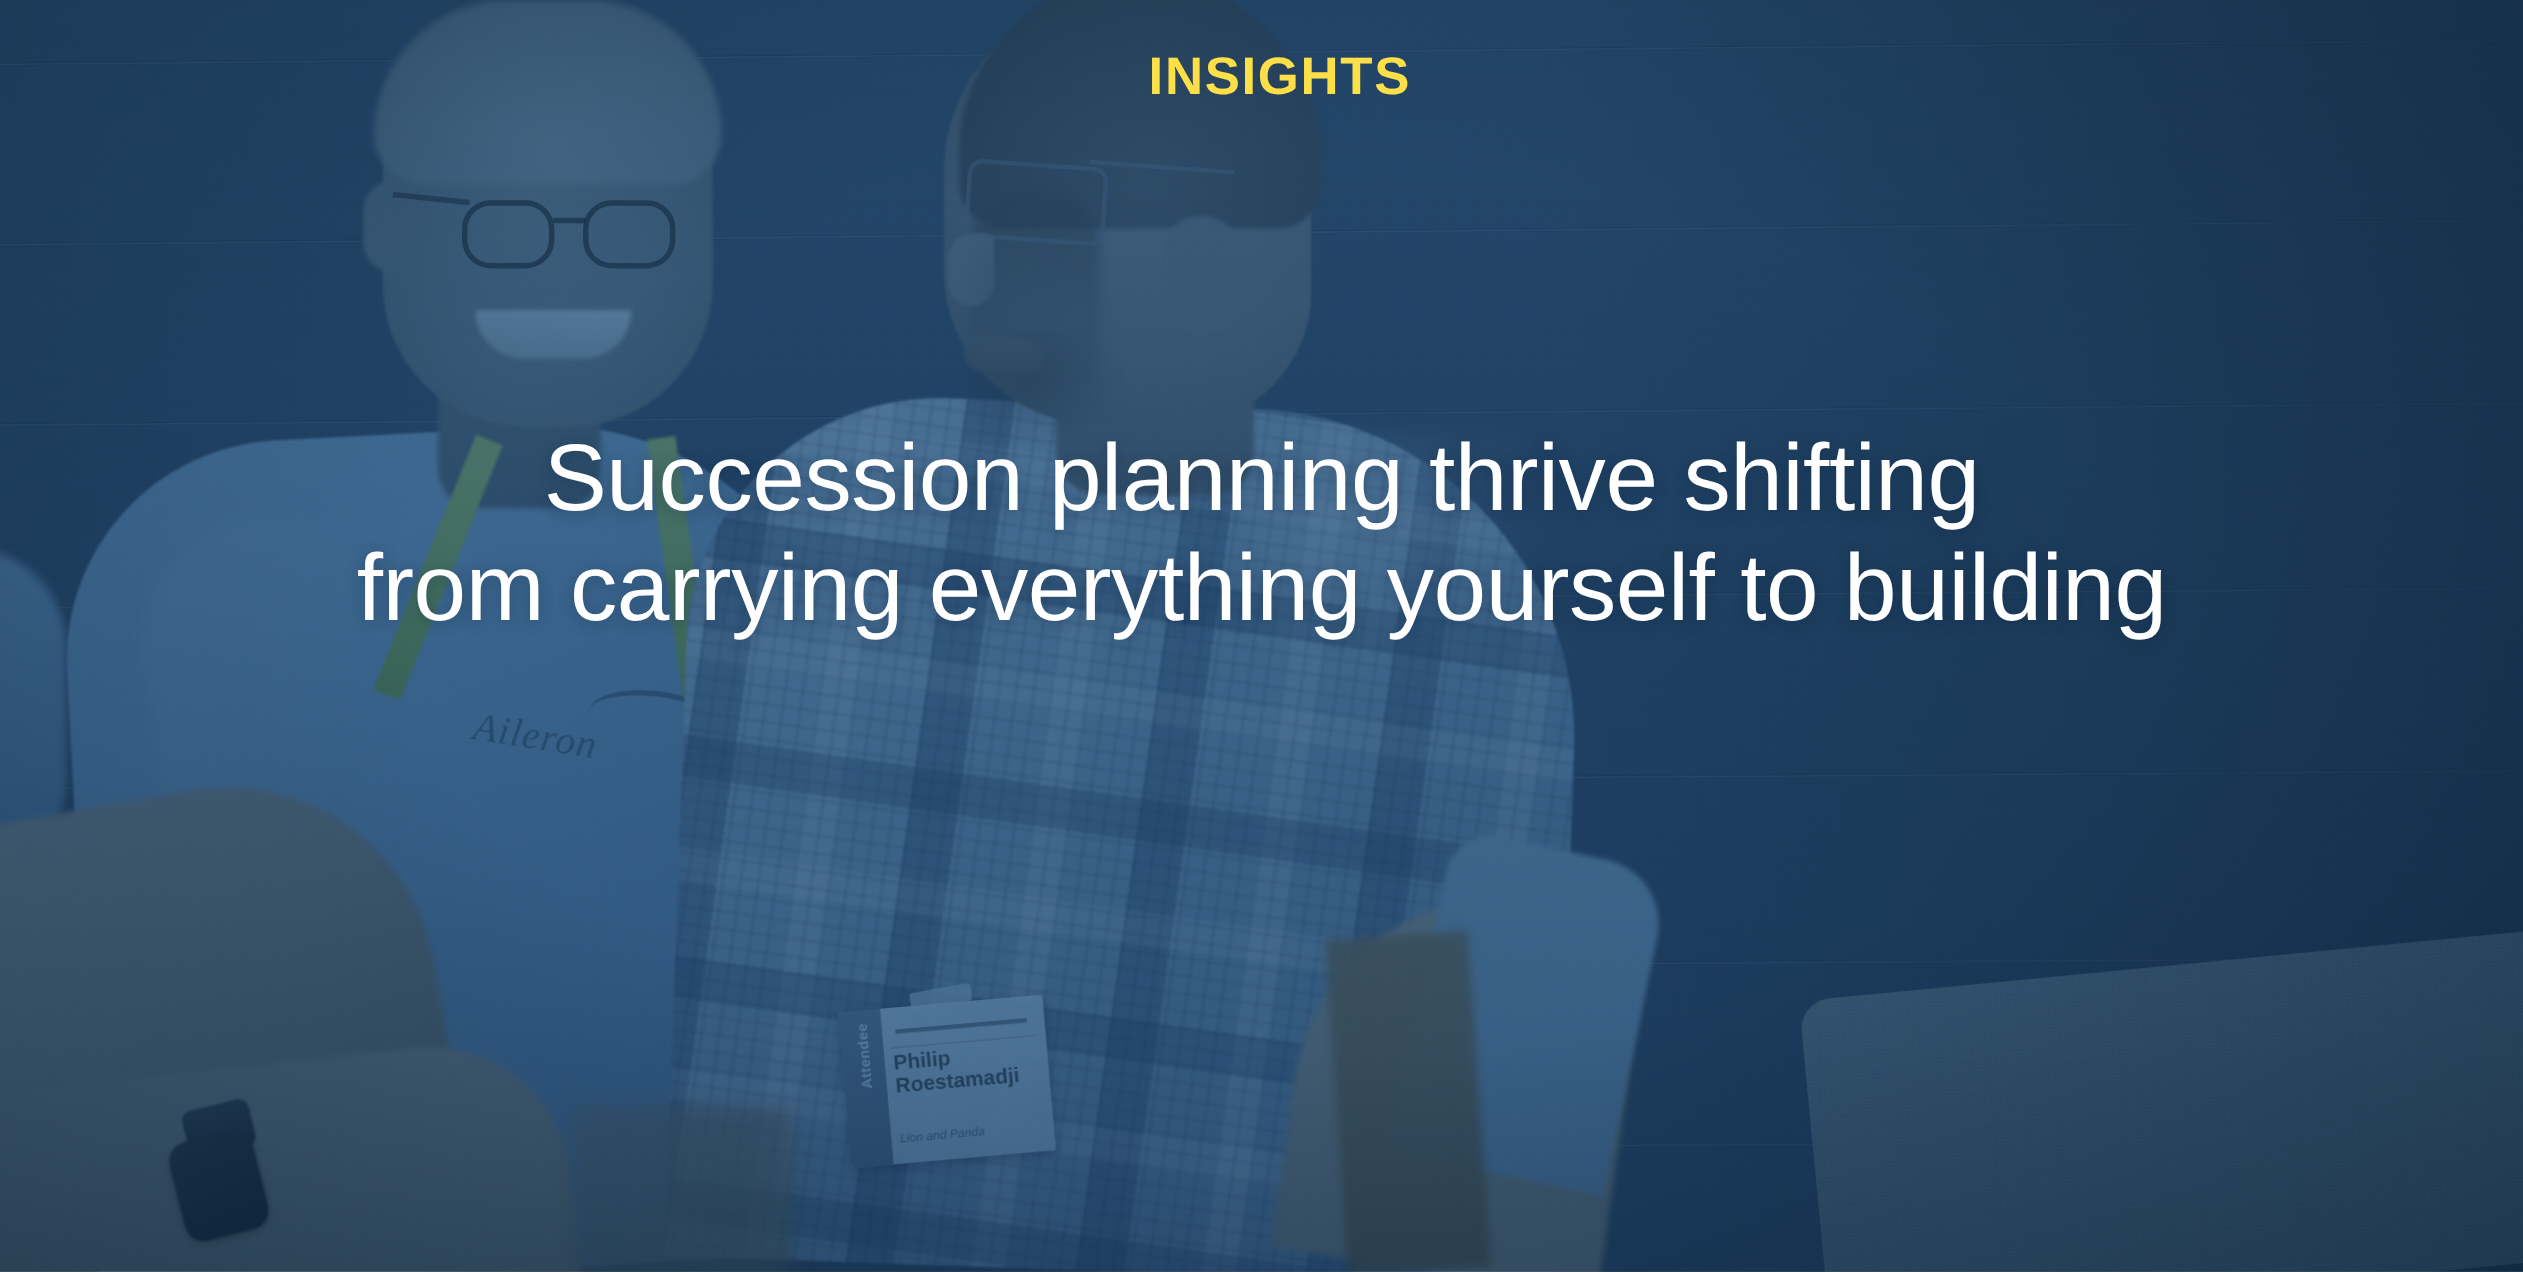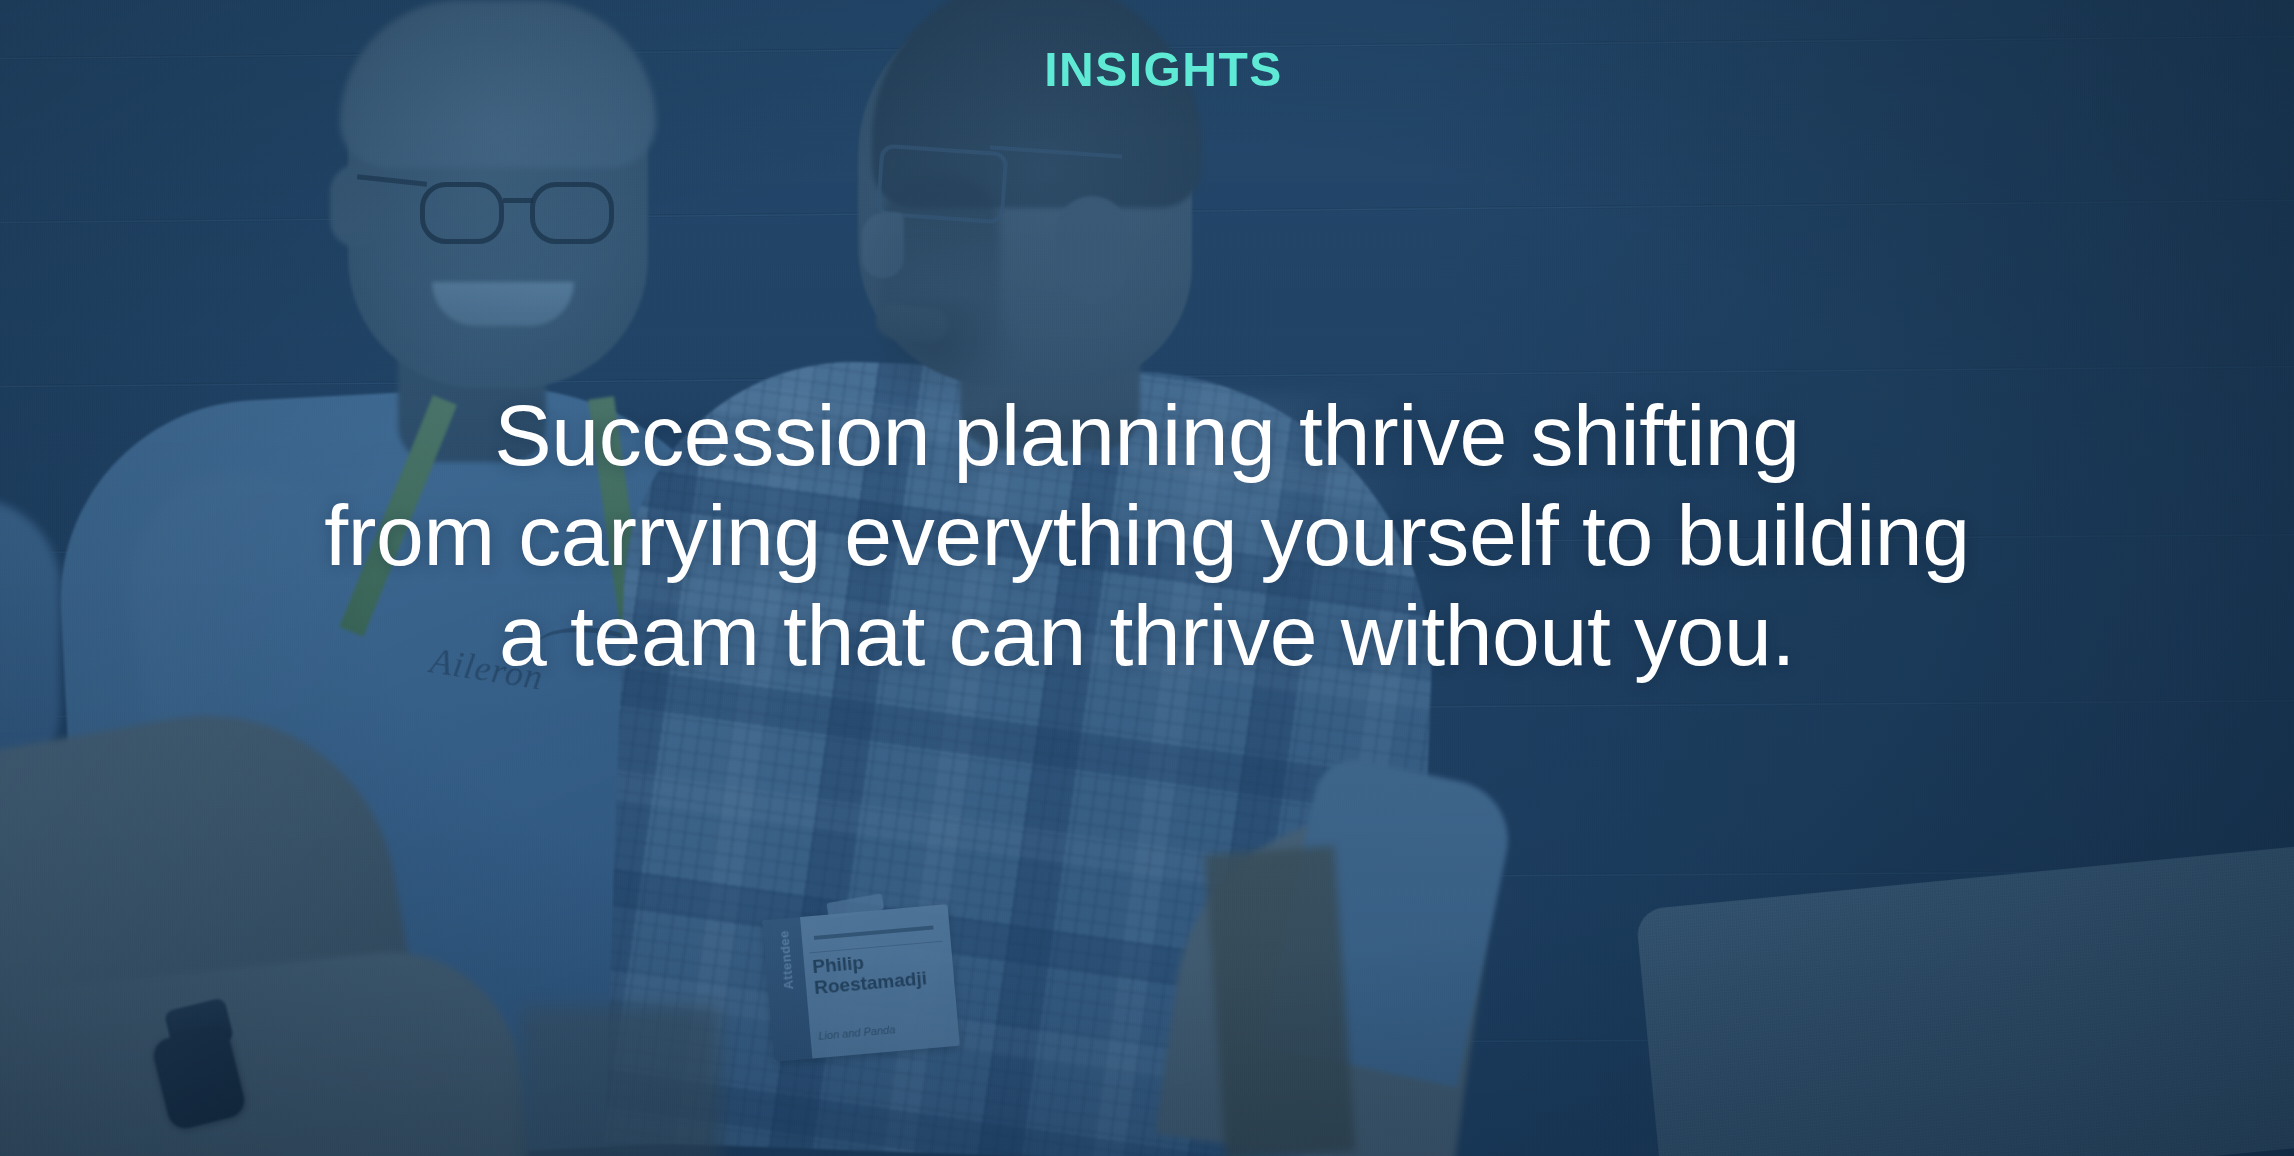--- a/index.html
+++ b/index.html
@@ -486,22 +486,21 @@
     </div>
 
     <div class="grain"></div>
   </div>
 
   <div class="tint"></div>
   <div class="tint2"></div>
   <div class="vignette"></div>
 
   <div class="text-layer">
-    <div class="eyebrow" id="eyebrow" style="color: #5eead4; margin-left: 33px;">INSIGHTS</div>
+    <div class="eyebrow" id="eyebrow" style="color: #fde047; margin-left: 33px;">INSIGHTS</div>
 
     <div class="quote" id="quote" style="color: rgb(255, 255, 255);">
         <span class="ln">Succession planning thrive shifting</span>
         <span class="ln">from carrying everything yourself to building</span>
-        <span class="ln">a team that can thrive without you.</span>
       </div>
   </div>
 
 </div>
 
 </body></html>

